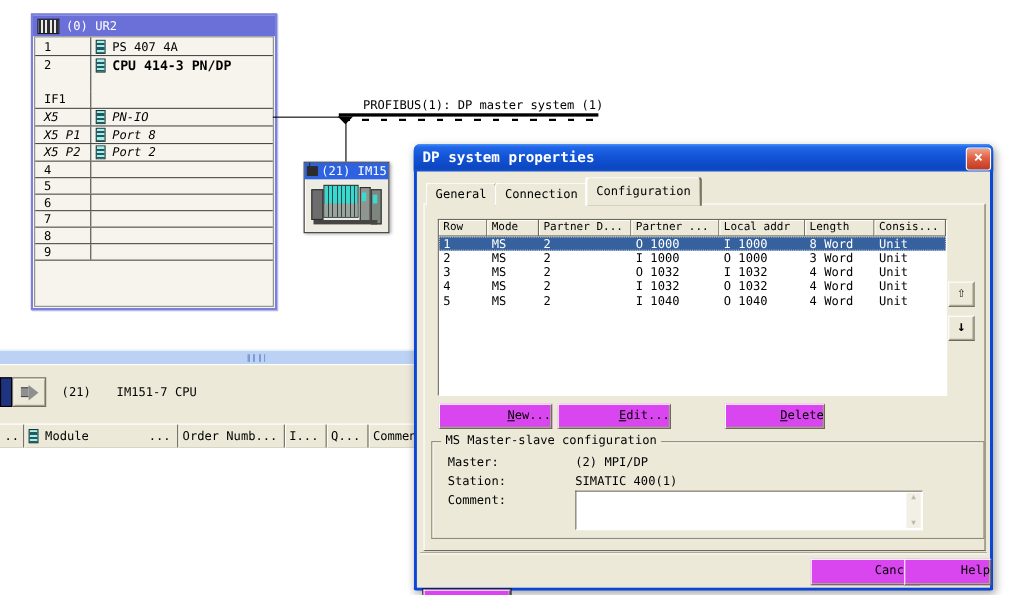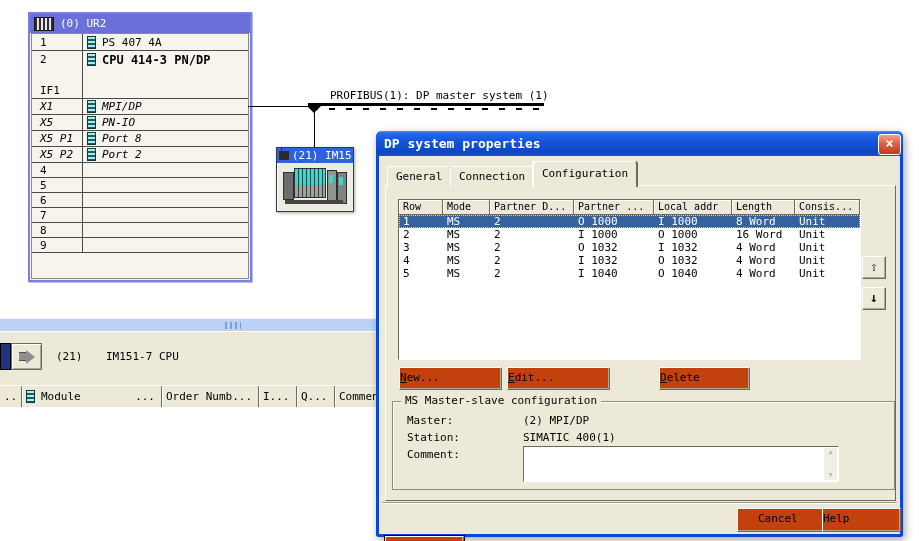--- a/index.html
+++ b/index.html
@@ -100,22 +100,22 @@
   .tcell{padding-left:4px;white-space:nowrap;overflow:hidden;box-sizing:border-box;}
   .c0{width:44px;} .c1{width:47px;} .c2{width:84px;} .c3{width:80px;} .c4{width:78px;} .c5{width:63px;} .c6{flex:1;}
   .trow.sel{background:#35619e;color:#fff;outline:1px dotted #cfcfcf;outline-offset:-1px;}
 
   .mvbtn{position:absolute;left:483px;width:22px;height:21px;background:#ece9d8;z-index:3;
         border:1px solid #6e6a58;border-top-color:#fff;border-left-color:#fff;
         box-shadow:inset -1px -1px 0 #aaa795;text-align:center;line-height:19px;}
   .mv-up{top:100px;font-size:13px;color:#1a1a1a;}
   .mv-dn{top:131px;font-weight:bold;font-size:13px;}
 
-  .btn{position:absolute;background:#c2410c;border:1px solid #6e6a58;border-top-color:#fff;border-left-color:#fff;
-        box-shadow:inset -1px -1px 0 #aaa795;text-align:left;height:21px;line-height:19px;z-index:3;}
+  .btn{position:absolute;background:#d946ef;border:1px solid #6e6a58;border-top-color:#fff;border-left-color:#fff;
+        box-shadow:inset -1px -1px 0 #aaa795;text-align:right;height:21px;line-height:19px;z-index:3;}
   .uf::first-letter{text-decoration:underline;}
   .btn-new{left:20px;top:211px;width:101px;}
   .btn-edit{left:128px;top:211px;width:101px;}
   .btn-del{left:280px;top:211px;width:89px;}
 
   .gbox{position:absolute;left:13px;top:245px;width:465px;height:87px;z-index:3;
         border:1px solid #8e8b7a;box-shadow:inset 1px 1px 0 #fff;padding-left:36px;}
   .gbox-legend{position:absolute;top:-8px;left:8px;background:#ece9d8;padding:0 4px;white-space:nowrap;}
   .glabel{position:absolute;left:14px;white-space:nowrap;}
   .gvalue{position:absolute;left:130px;white-space:nowrap;}
@@ -185,27 +185,20 @@
           <span class="mod">
             <span class="micon" style="visibility: hidden;"></span>
             <span class="mname"></span>
           </span>
         </div>
         <div class="rrow bline" style="height: 15px;">
           <span class="slot">IF1</span>
           <span class="mod">
             <span class="micon" style="visibility: hidden;"></span>
             <span class="mname"></span>
-          </span>
-        </div>
-        <div class="rrow bline i" style="height: 15px;">
-          <span class="slot">X1</span>
-          <span class="mod">
-            <span class="micon"></span>
-            <span class="mname">MPI/DP</span>
           </span>
         </div>
         <div class="rrow bline i" style="height: 15px;">
           <span class="slot">X5</span>
           <span class="mod">
             <span class="micon"></span>
             <span class="mname">PN-IO</span>
           </span>
         </div>
         <div class="rrow bline i" style="height: 15px;">
@@ -318,21 +311,21 @@
               <span class="tcell c4">I 1000</span>
               <span class="tcell c5">8 Word</span>
               <span class="tcell c6">Unit</span>
             </div>
             <div class="trow">
               <span class="tcell c0">2</span>
               <span class="tcell c1">MS</span>
               <span class="tcell c2">2</span>
               <span class="tcell c3">I 1000</span>
               <span class="tcell c4">O 1000</span>
-              <span class="tcell c5">16 Word</span>
+              <span class="tcell c5">3 Word</span>
               <span class="tcell c6">Unit</span>
             </div>
             <div class="trow">
               <span class="tcell c0">3</span>
               <span class="tcell c1">MS</span>
               <span class="tcell c2">2</span>
               <span class="tcell c3">O 1032</span>
               <span class="tcell c4">I 1032</span>
               <span class="tcell c5">4 Word</span>
               <span class="tcell c6">Unit</span>

